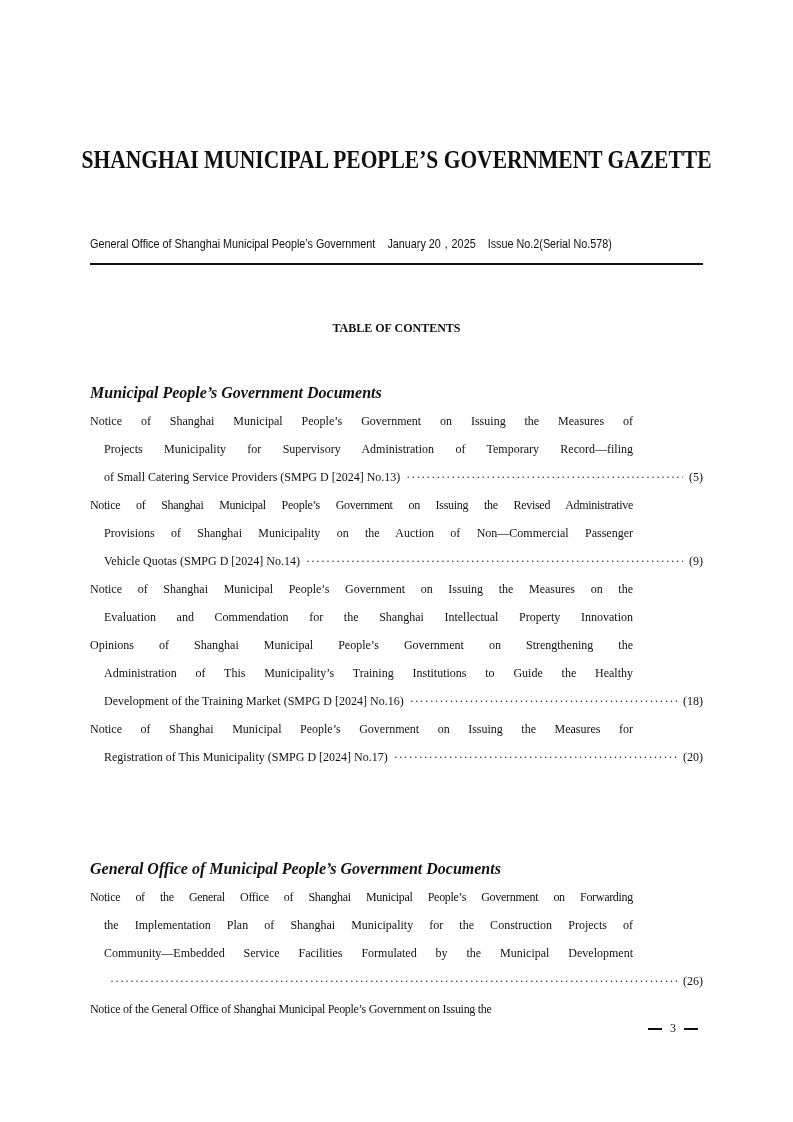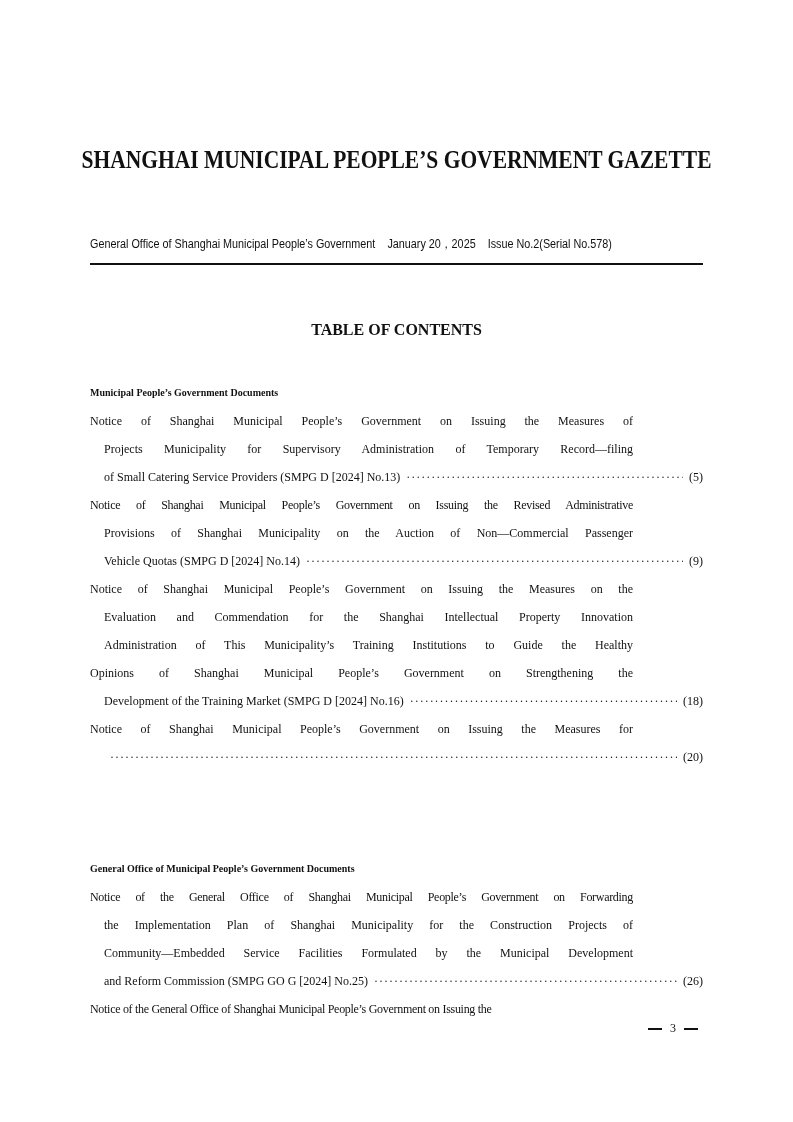--- a/index.html
+++ b/index.html
@@ -12,27 +12,27 @@
   }
   .masthead {
     position: absolute; left: 90px; width: 613px; top: 236px;
     font-family: "Liberation Sans", sans-serif; font-size: 12px;
     white-space: nowrap; transform: scaleX(0.9); transform-origin: left;
   }
   .masthead span { margin-right: 10px; }
   .rule { position: absolute; left: 90px; width: 613px; top: 263px; height: 2px; background: #111; }
   .toc-title {
     position: absolute; left: 0; width: 793px; top: 321px; text-align: center;
-    font-family: "Liberation Serif", serif; font-weight: bold; font-size: 16px;
+    font-family: "Liberation Serif", serif; font-weight: bold; font-size: 12px;
   }
   .content {
     position: absolute; left: 90px; width: 613px;
     font-family: "Liberation Serif", serif; font-size: 12px;
   }
-  .section-head { font-weight: bold; font-size: 10px; height: 28px; line-height: 28px; }
+  .section-head { font-weight: bold; font-size: 16px; height: 28px; line-height: 28px; font-style: italic; }
   .line { height: 28px; line-height: 28px; white-space: nowrap; position: relative; }
   .line.justify { text-align: justify; text-align-last: justify; width: 543px; }
   .line.indent { padding-left: 14px; }
   .line.indent.justify { width: 529px; }
   .last-line { display: flex; align-items: flex-end; width: 613px; padding-left: 14px; box-sizing: border-box; }
   .leader { flex: 1; overflow: hidden; white-space: nowrap; margin: 0 6px; letter-spacing: 1px; color: #222; }
   .leader::before { content: "··························································································································"; }
   .pg { flex: none; }
   .footer-page {
     position: absolute; left: 640px; top: 1021px; width: 60px; text-align: center;
@@ -76,47 +76,47 @@
       <span class="pg">(9)</span>
     </div>
   </div>
 
   <div>
     <div class="line justify">Notice of Shanghai Municipal People’s Government on Issuing the Measures on the</div>
     <div class="line indent justify">Evaluation and Commendation for the Shanghai Intellectual Property Innovation</div>
   </div>
 
   <div>
+    <div class="line justify">Opinions of Shanghai Municipal People’s Government on Strengthening the</div>
     <div class="line indent justify">Administration of This Municipality’s Training Institutions to Guide the Healthy</div>
-    <div class="line justify">Opinions of Shanghai Municipal People’s Government on Strengthening the</div>
     <div class="line last-line">
       <span>Development of the Training Market (SMPG D [2024] No.16)</span>
       <span class="leader"></span>
       <span class="pg">(18)</span>
     </div>
   </div>
 
   <div>
     <div class="line justify">Notice of Shanghai Municipal People’s Government on Issuing the Measures for</div>
     <div class="line last-line">
+      <span>Registration of This Municipality (SMPG D [2024] No.17)</span>
       <span class="leader"></span>
       <span class="pg">(20)</span>
     </div>
   </div>
 </div>
 
 <div class="content" style="top:855px;">
   <div class="section-head">General Office of Municipal People’s Government Documents</div>
 
   <div>
     <div class="line justify" style="letter-spacing:-0.3px;">Notice of the General Office of Shanghai Municipal People’s Government on Forwarding</div>
     <div class="line indent justify">the Implementation Plan of Shanghai Municipality for the Construction Projects of</div>
     <div class="line indent justify">Community—Embedded Service Facilities Formulated by the Municipal Development</div>
     <div class="line last-line">
-      <span>and Reform Commission (SMPG GO G [2024] No.25)</span>
       <span class="leader"></span>
       <span class="pg">(26)</span>
     </div>
   </div>
 
   <div>
     <div class="line" style="letter-spacing:-0.3px;">Notice of the General Office of Shanghai Municipal People’s Government on Issuing the</div>
   </div>
 </div>
 

